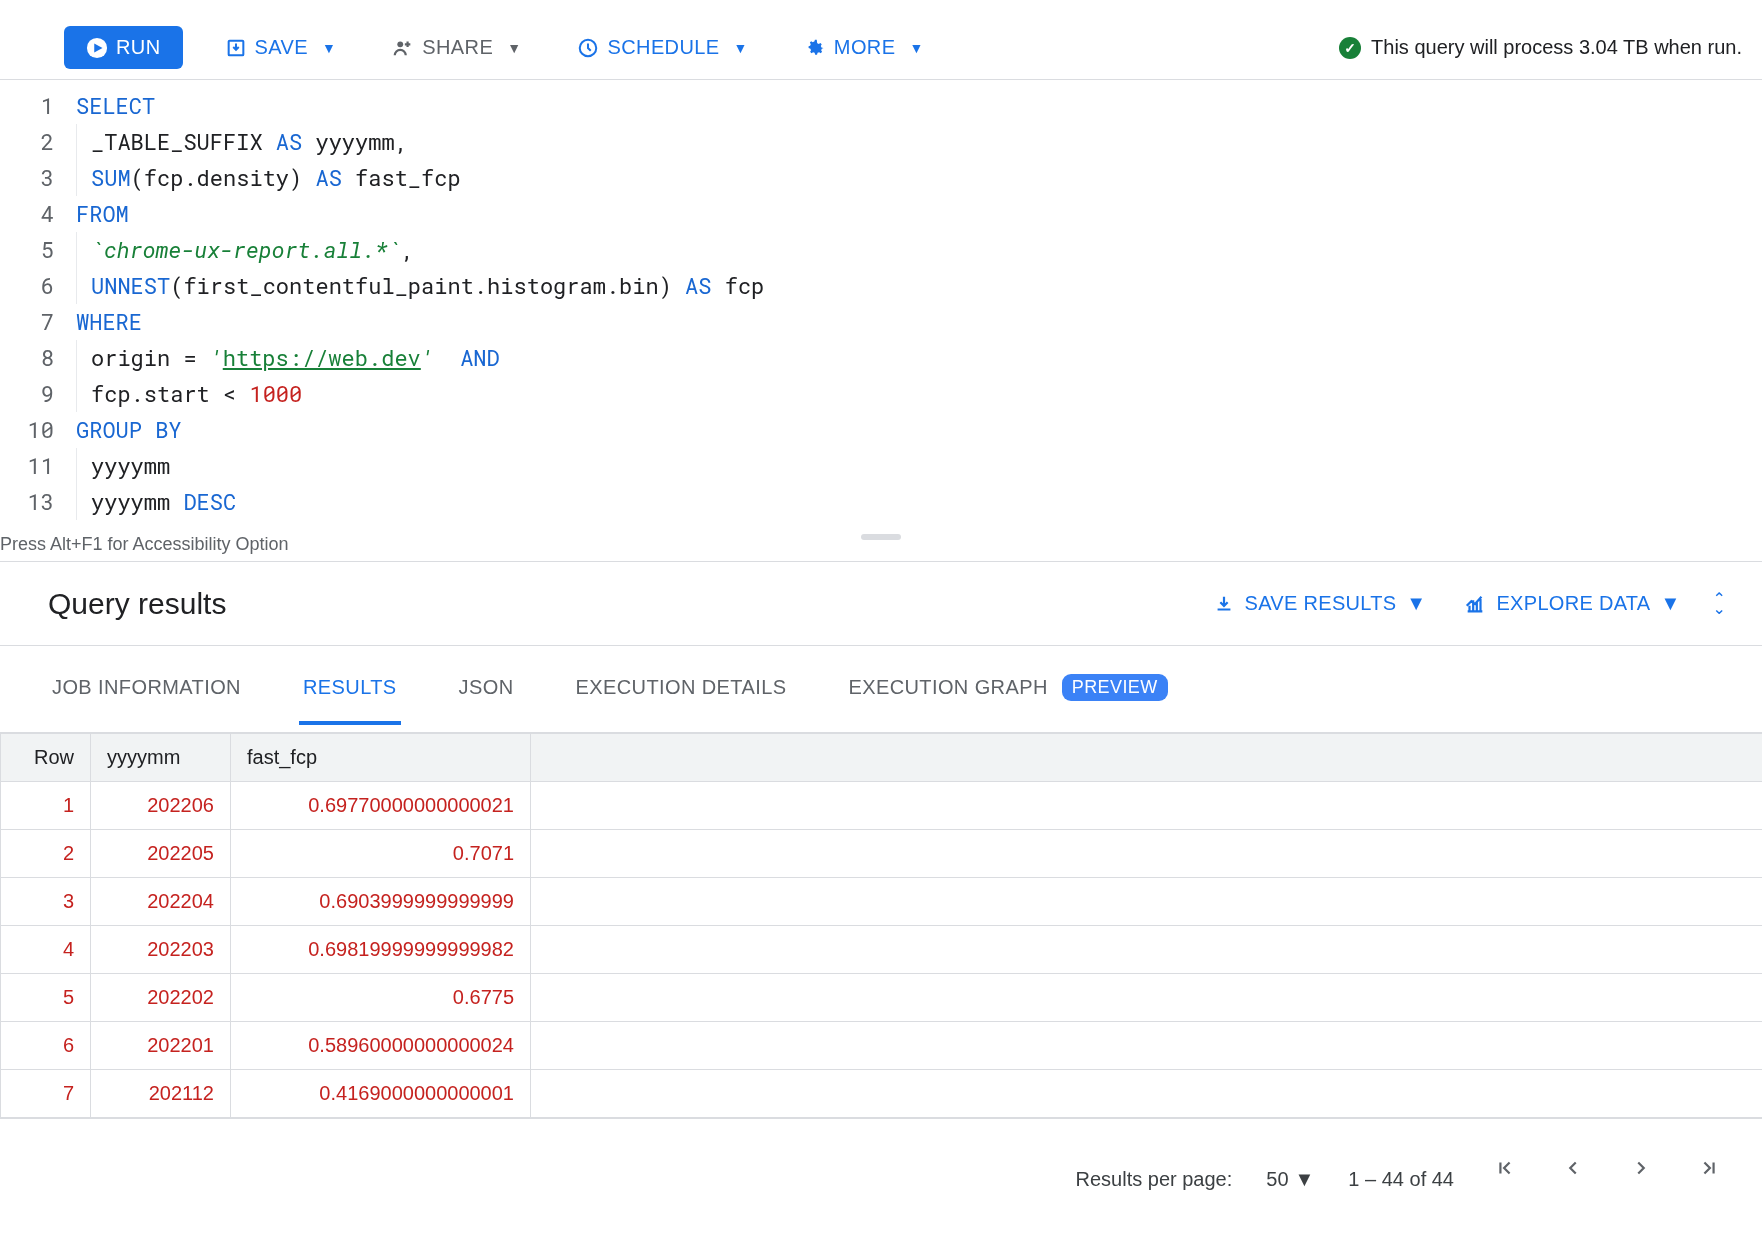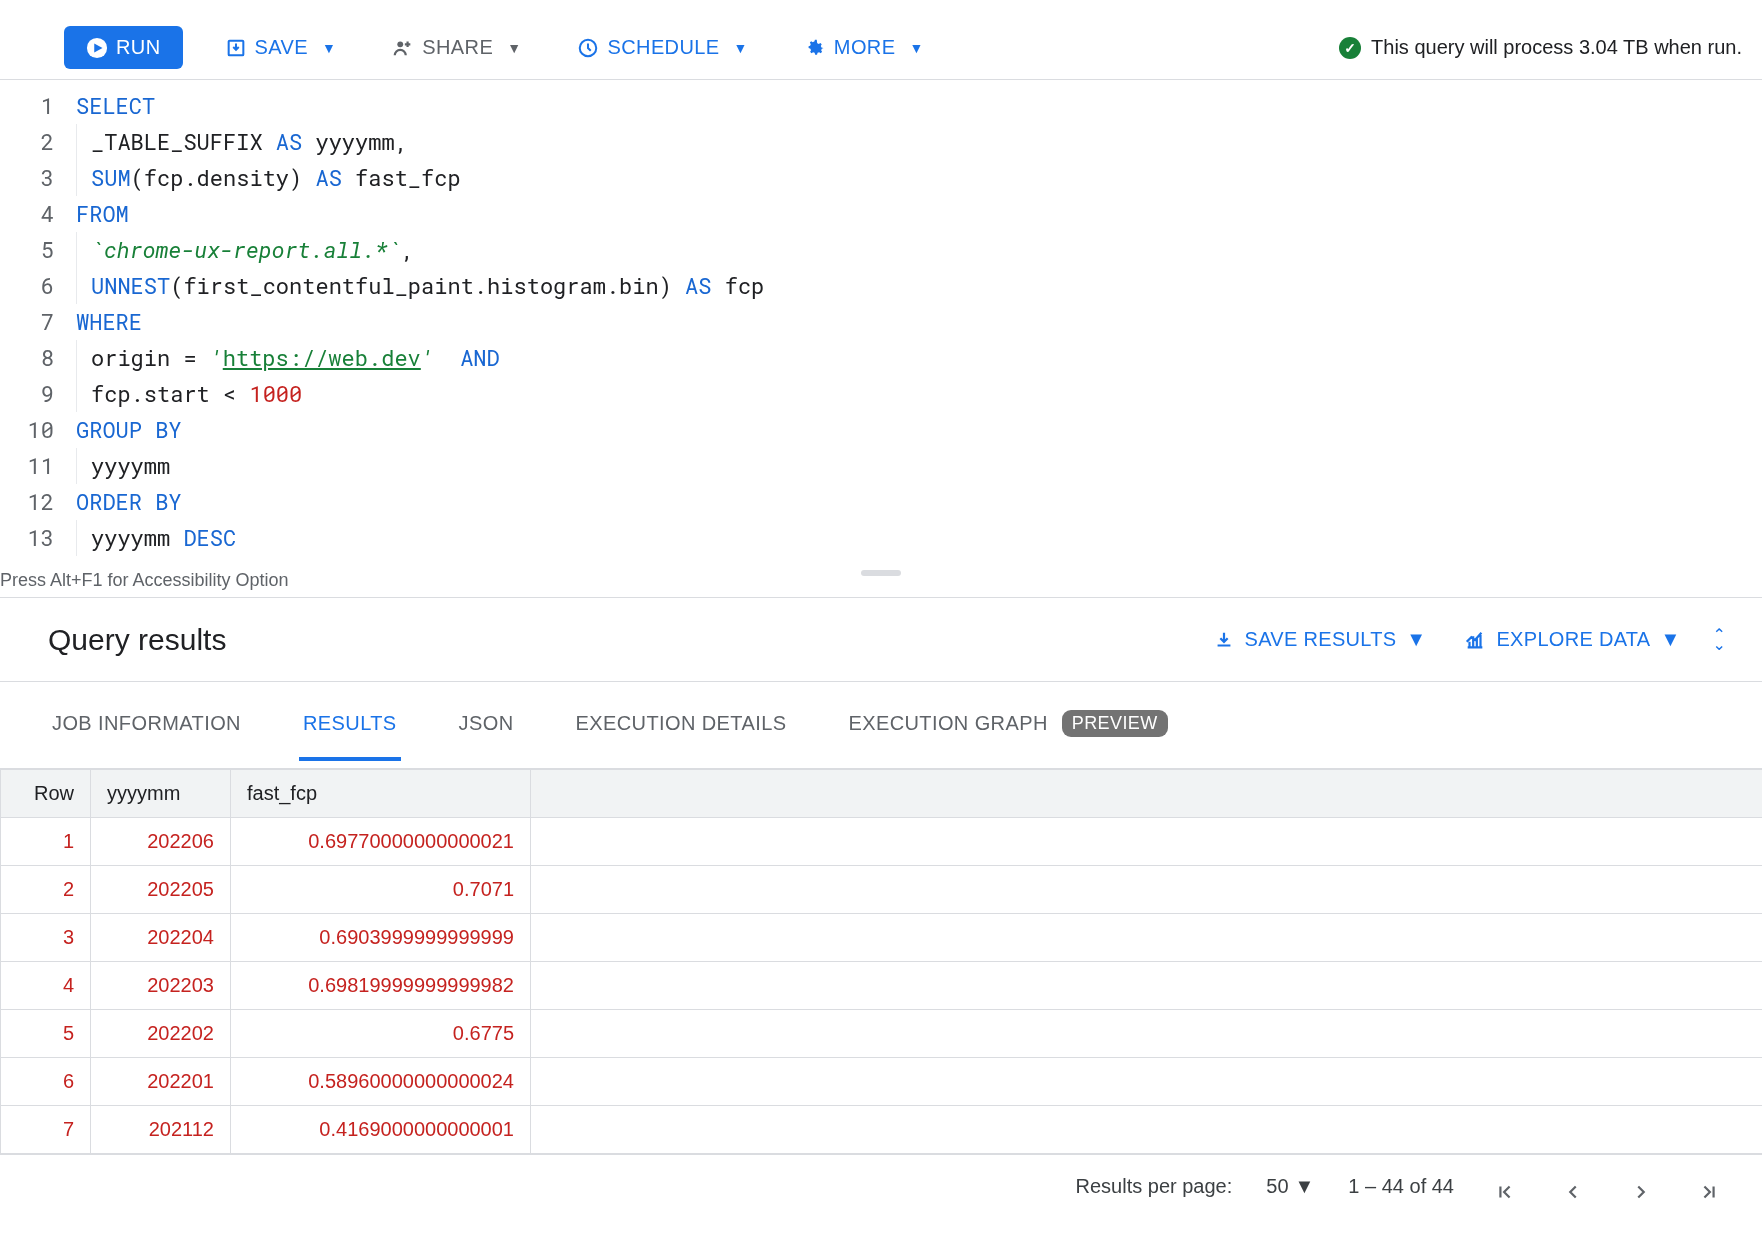--- a/index.html
+++ b/index.html
@@ -52,35 +52,35 @@
   .results-hdr{display:flex;align-items:center;padding:22px 30px 22px 48px;gap:14px;}
   .results-hdr h2{margin:0;font-size:30px;font-weight:400;color:#202124;}
   .hdr-spacer{flex:1;}
   .hdr-btn{display:inline-flex;align-items:center;gap:10px;color:var(--blue);font-weight:500;font-size:20px;letter-spacing:.3px;background:none;border:none;cursor:pointer;padding:8px 12px;}
   .expand-btn{display:inline-flex;flex-direction:column;color:var(--blue);background:none;border:none;cursor:pointer;font-size:16px;line-height:10px;padding:6px;}
 
   
   .tabs{display:flex;gap:54px;padding:8px 48px;border-top:1px solid var(--grey-300);border-bottom:1px solid var(--grey-300);}
   .tab{padding:20px 4px;font-size:20px;font-weight:500;letter-spacing:.4px;color:var(--grey-600);cursor:pointer;border-bottom:4px solid transparent;margin-bottom:-1px;display:flex;align-items:center;gap:14px;}
   .tab.active{color:var(--blue);border-bottom-color:var(--blue);}
-  .badge{background:#737373;color:#fff;font-size:18px;padding:3px 10px;border-radius:9px;letter-spacing:.4px;}
+  .badge{background:#3b82f6;color:#fff;font-size:18px;padding:3px 10px;border-radius:9px;letter-spacing:.4px;}
 
   
   table.data{border-collapse:collapse;width:100%;font-size:20px;}
   table.data th{background:var(--grey-100);text-align:left;font-weight:400;color:#202124;padding:12px 16px;border:1px solid var(--grey-300);}
   table.data td{padding:12px 16px;border:1px solid var(--grey-300);}
   table.data td.num,table.data th.num{text-align:right;}
   .row-col{width:90px;}
   .yyyymm-col{width:140px;}
   .fcp-col{width:300px;}
   .fill-col{border-right:none !important;}
   table.data tr:nth-child(even) td{}
 
   
-  .pager{display:flex;align-items:flex-start;justify-content:flex-end;gap:34px;padding:20px 36px;border-top:1px solid var(--grey-300);font-size:20px;color:var(--grey-700);}
+  .pager{display:flex;align-items:flex-end;justify-content:flex-end;gap:34px;padding:32px 36px;border-top:1px solid var(--grey-300);font-size:20px;color:var(--grey-700);}
   .pager .sel{display:inline-flex;align-items:center;gap:6px;}
   .nav-btn{background:none;border:none;cursor:pointer;color:var(--grey-600);font-size:22px;padding:6px;}
 
   svg.icon{width:22px;height:22px;flex-shrink:0;}
 </style>
 </head>
 <body>
 
 <div class="toolbar">
   <button class="btn primary">
@@ -172,24 +172,20 @@
       <div class="gutter">9</div>
       <div class="code"><span class="indent-guide"></span><span>fcp.start &lt; </span><span class="num">1000</span></div>
     </div>
     <div class="line">
       <div class="gutter">10</div>
       <div class="code"><span class="kw">GROUP BY</span></div>
     </div>
     <div class="line">
       <div class="gutter">11</div>
       <div class="code"><span class="indent-guide"></span><span>yyyymm</span></div>
-    </div>
-    <div class="line">
-      <div class="gutter">12</div>
-      <div class="code"><span class="kw">ORDER BY</span></div>
     </div>
     <div class="line">
       <div class="gutter">13</div>
       <div class="code"><span class="indent-guide"></span><span>yyyymm </span><span class="kw">DESC</span></div>
     </div>
   </div>
 <div class="editor-footer">
   <span class="drag-handle"></span>
   <span>Press Alt+F1 for Accessibility Option</span>
 </div>

